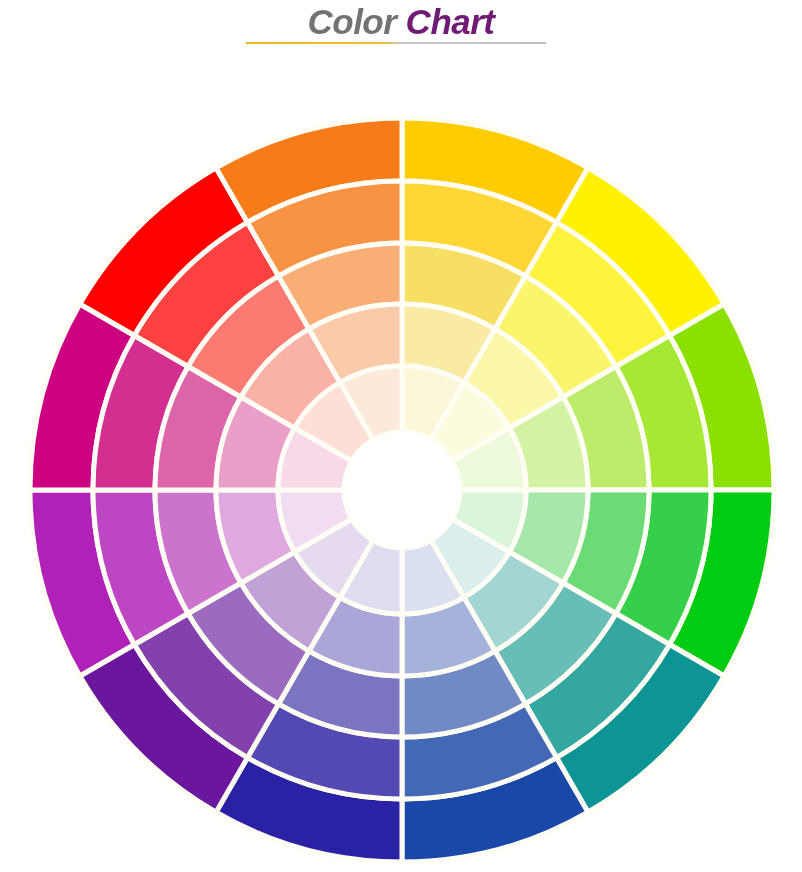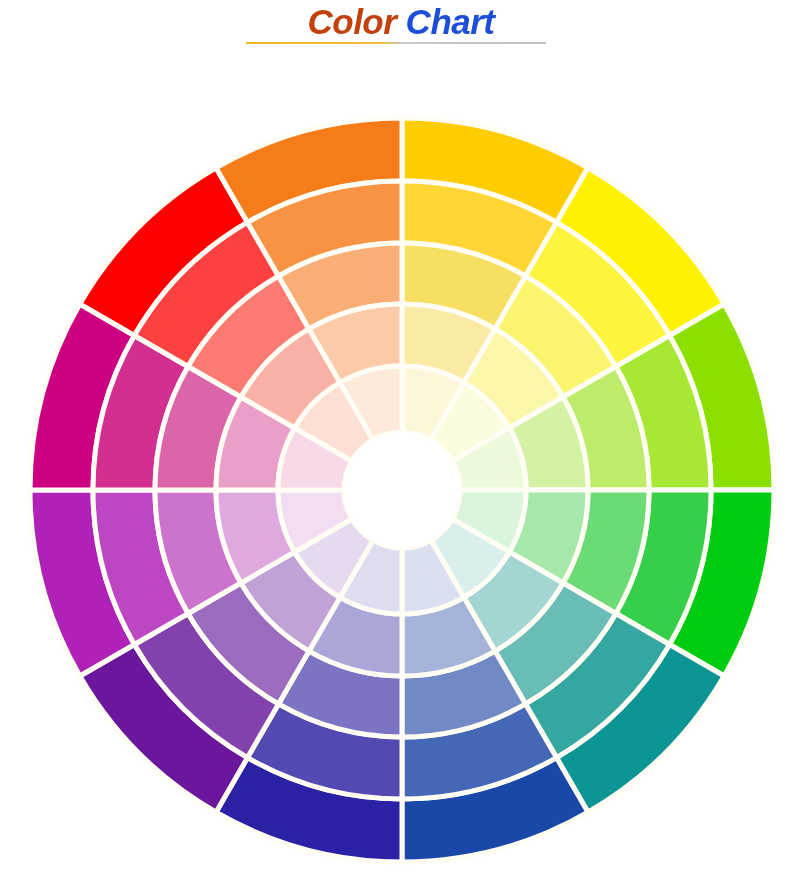--- a/index.html
+++ b/index.html
@@ -35,22 +35,22 @@
     margin: 0;
     padding: 2px 0 0 0;
     font-family: "Liberation Sans", sans-serif;
     font-size: 35px;
     font-style: italic;
     font-weight: bold;
     letter-spacing: -0.5px;
     line-height: 40px;
     white-space: nowrap;
   }
-  .title-word-primary { color: #c2410c; font-style: italic; }
-  .title-word-secondary { color: #1d4ed8; }
+  .title-word-primary { color: #737373; font-style: italic; }
+  .title-word-secondary { color: #701a75; }
   .title-underline {
     position: absolute;
     left: 246px;
     top: 42px;
     width: 300px;
     height: 2px;
     background: linear-gradient(to right, #F0B41F 0%, #F2BC3A 46%, #C9C9C9 52%, #BFBFBF 100%);
   }
 
   

